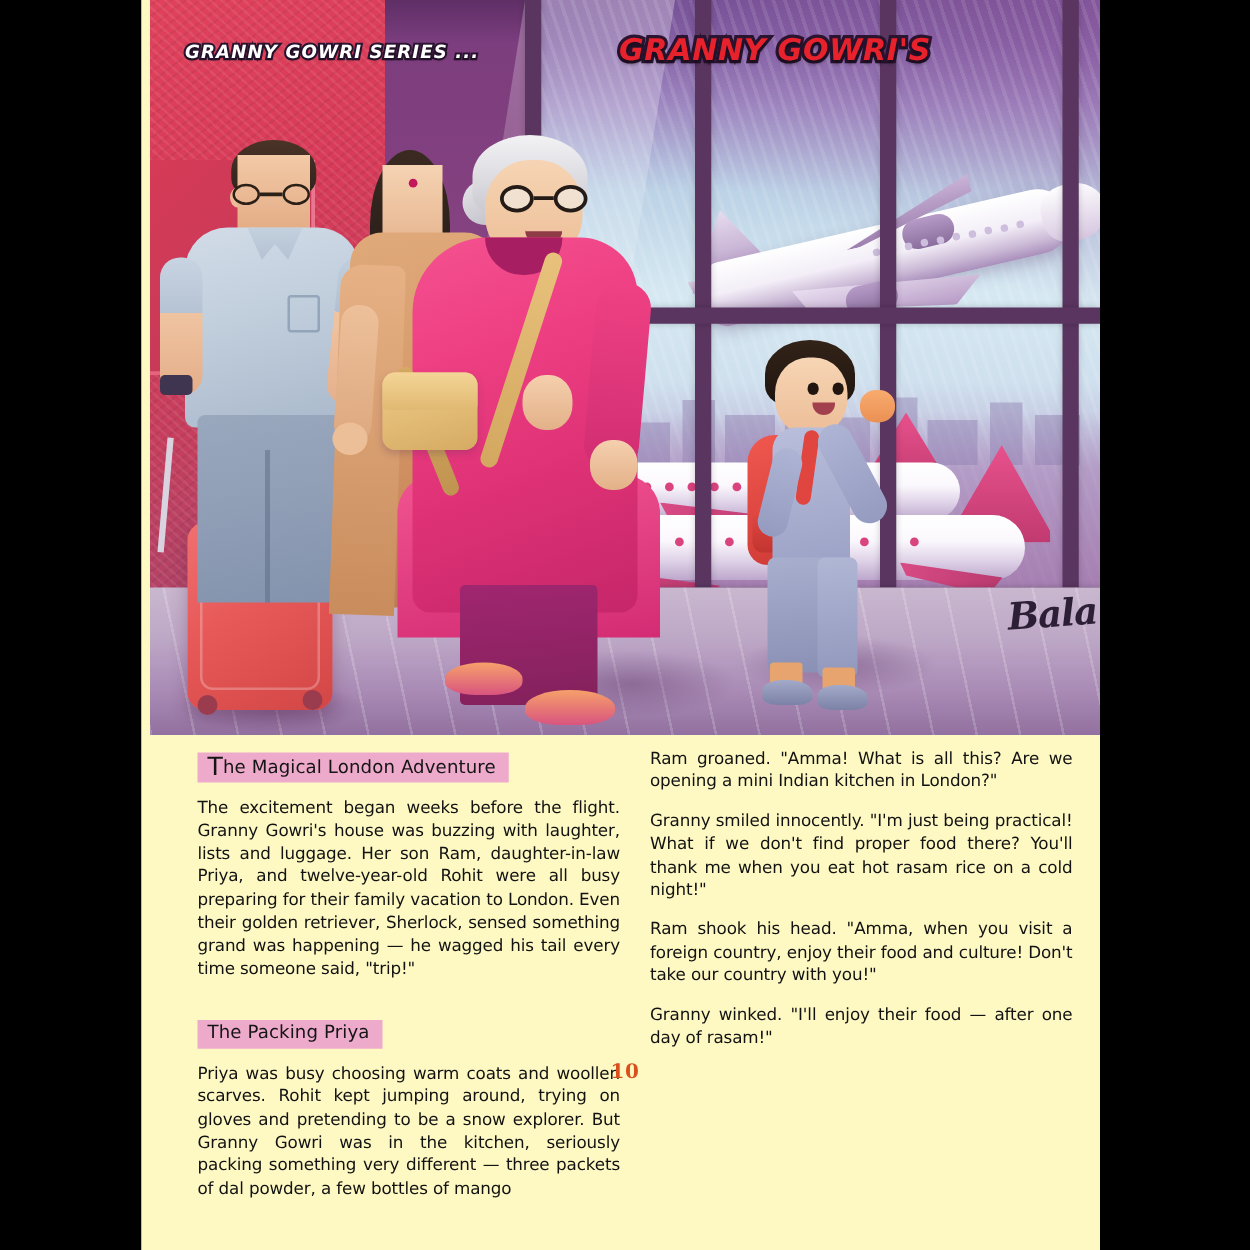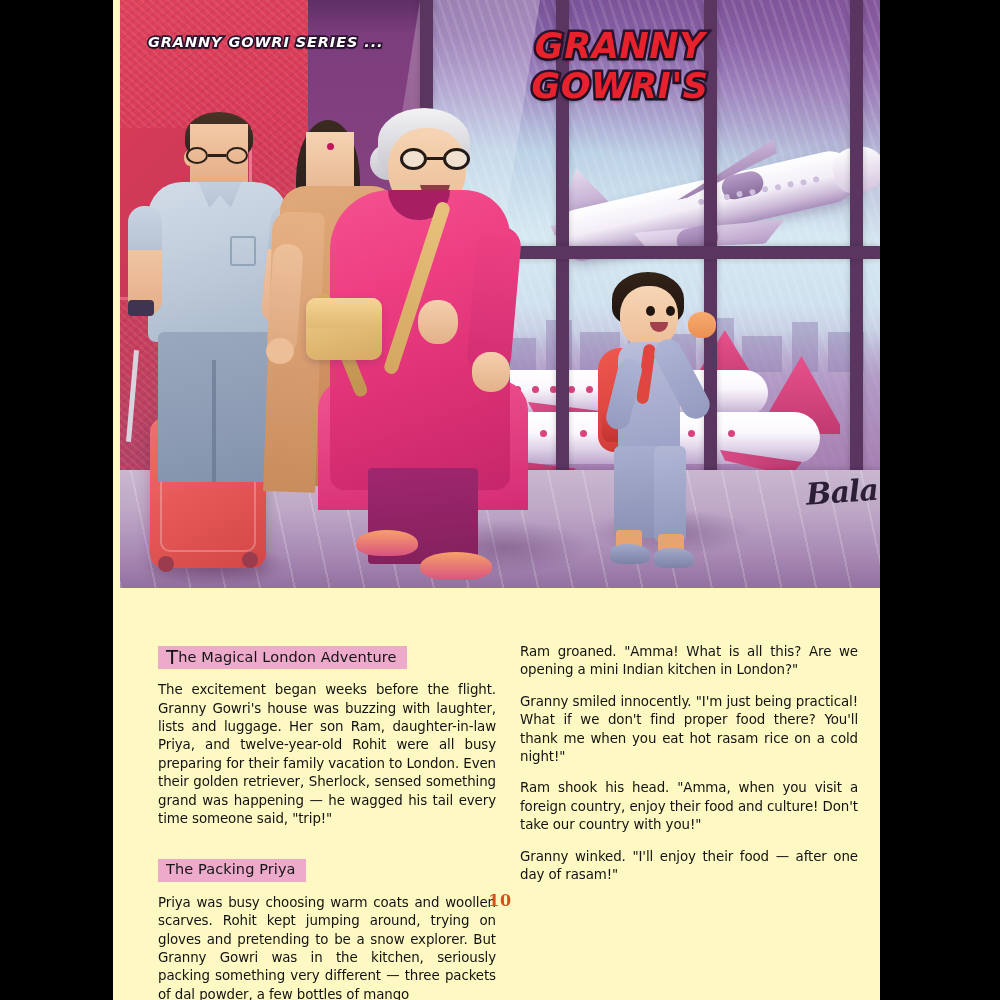--- a/index.html
+++ b/index.html
@@ -277,42 +277,41 @@
   
   #series-title{
     position:absolute; left:28px; top:34px;
     font-family:"DejaVu Sans", sans-serif; font-weight:900; font-size:14.5px;
     letter-spacing:.9px; color:#ffffff; font-style:italic;
     -webkit-text-stroke:3.4px #2a1430; paint-order:stroke fill;
     text-shadow:0 2px 2px rgba(0,0,0,.35);
   }
   #title-block{ position:absolute; left:350px; top:26px; width:300px; text-align:center; }
   #title-line1{
-    font-family:"DejaVu Sans", sans-serif; font-weight:900; font-size:35px; letter-spacing:.6px;
+    font-family:"DejaVu Sans", sans-serif; font-weight:900; font-size:24px; letter-spacing:.6px;
     color:#e8222c; font-style:italic;
     -webkit-text-stroke:5px #2a1430; paint-order:stroke fill;
     text-shadow:0 3px 3px rgba(0,0,0,.4);
   }
   #title-line2{
     font-family:"DejaVu Sans", sans-serif; font-weight:900; font-size:38px; letter-spacing:.4px;
     color:#fff01f; font-style:italic; margin-top:2px;
     -webkit-text-stroke:6px #2a1430; paint-order:stroke fill;
     text-shadow:0 4px 4px rgba(0,0,0,.4);
   }
   #author{
     font-family:"DejaVu Sans", sans-serif; font-weight:900; font-size:12.5px; letter-spacing:1.4px;
     color:#ffffff; font-style:italic; margin-top:8px;
     -webkit-text-stroke:3px #2a1430; paint-order:stroke fill;
   }
 
   
   #story{
     position:absolute; left:7px; top:588px; width:760px; height:304px;
     padding:8px 22px 0 38px;
-    margin-top:44px;
   }
   .cols{ display:flex; gap:24px; }
   .col{ width:340px; }
   .col-right{ padding-top:3px; }
 
   .sec-head{
     display:inline-block; background:#edaacb; color:#151515;
     font-family:"DejaVu Sans", sans-serif; font-weight:400; font-size:14.5px;
     padding:3px 10px 4px 8px; margin:6px 0 12px 0; line-height:1.05;
     letter-spacing:.1px;

